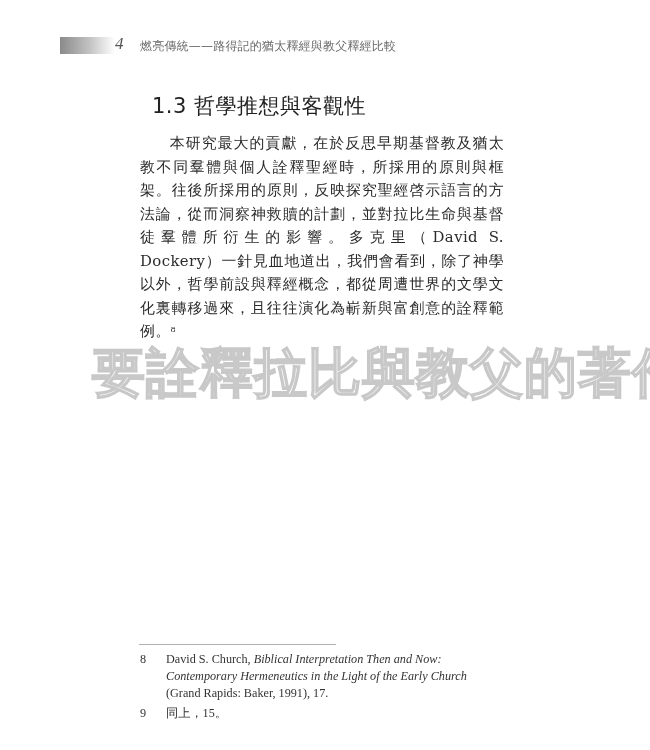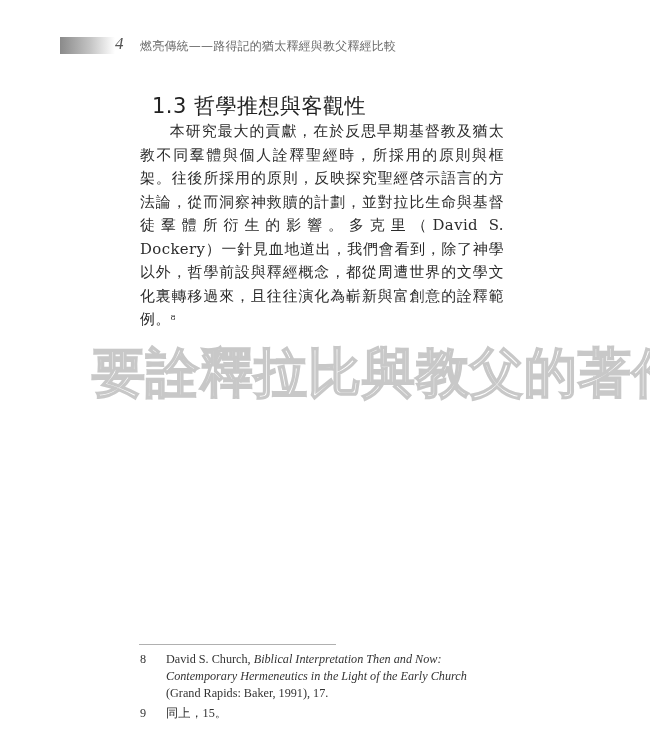--- a/index.html
+++ b/index.html
@@ -6,21 +6,21 @@
     body { width: 650px; height: 750px; position: relative; overflow: hidden;
            font-family: "DejaVu Serif", "Liberation Serif", serif; color: #2a2a2a; }
     .header-bar { position: absolute; left: 60px; top: 37px; width: 55px; height: 17px;
                   background: linear-gradient(to right, #8a8a8a 0%, #c4c4c4 55%, #ffffff 100%); }
     .page-num { position: absolute; left: 115px; top: 34px; font-family: "Liberation Serif", serif;
                 font-style: italic; font-size: 17px; color: #555; }
     .running-title { position: absolute; left: 140px; top: 38px; font-family: "DejaVu Sans", sans-serif;
                      font-size: 12px; color: #6a6a6a; letter-spacing: 0.2px; }
     .section-title { position: absolute; left: 140px; top: 80px; font-family: "DejaVu Sans", sans-serif;
                      font-size: 21px; color: #222; margin: 12px; font-weight: normal; letter-spacing: 0.5px; }
-    .body-text { position: absolute; left: 140px; top: 120px; width: 364px; }
+    .body-text { position: absolute; left: 140px; top: 132px; width: 364px; }
     .para { margin: 0; font-size: 14.9px; line-height: 23.5px; text-align: justify;
             text-indent: 2em; color: #2b2b2b; letter-spacing: 0.4px; }
     .para sup { font-size: 8px; vertical-align: top; position: relative; top: -2px; }
     .watermark { position: absolute; left: 92px; top: 338px; font-family: "DejaVu Sans", sans-serif;
                  font-weight: bold; font-size: 53px; color: rgba(255,255,255,0.55);
                  -webkit-text-stroke: 1.5px #c8c8c8; letter-spacing: 1px; white-space: nowrap;
                  pointer-events: none; }
     .fn-rule { position: absolute; left: 139px; top: 644px; width: 197px; height: 1px; background: #b0b0b0; }
     .footnotes { position: absolute; left: 140px; top: 651px; width: 364px;
                  font-family: "Liberation Serif", serif; font-size: 12.2px; line-height: 17px; color: #333; }

